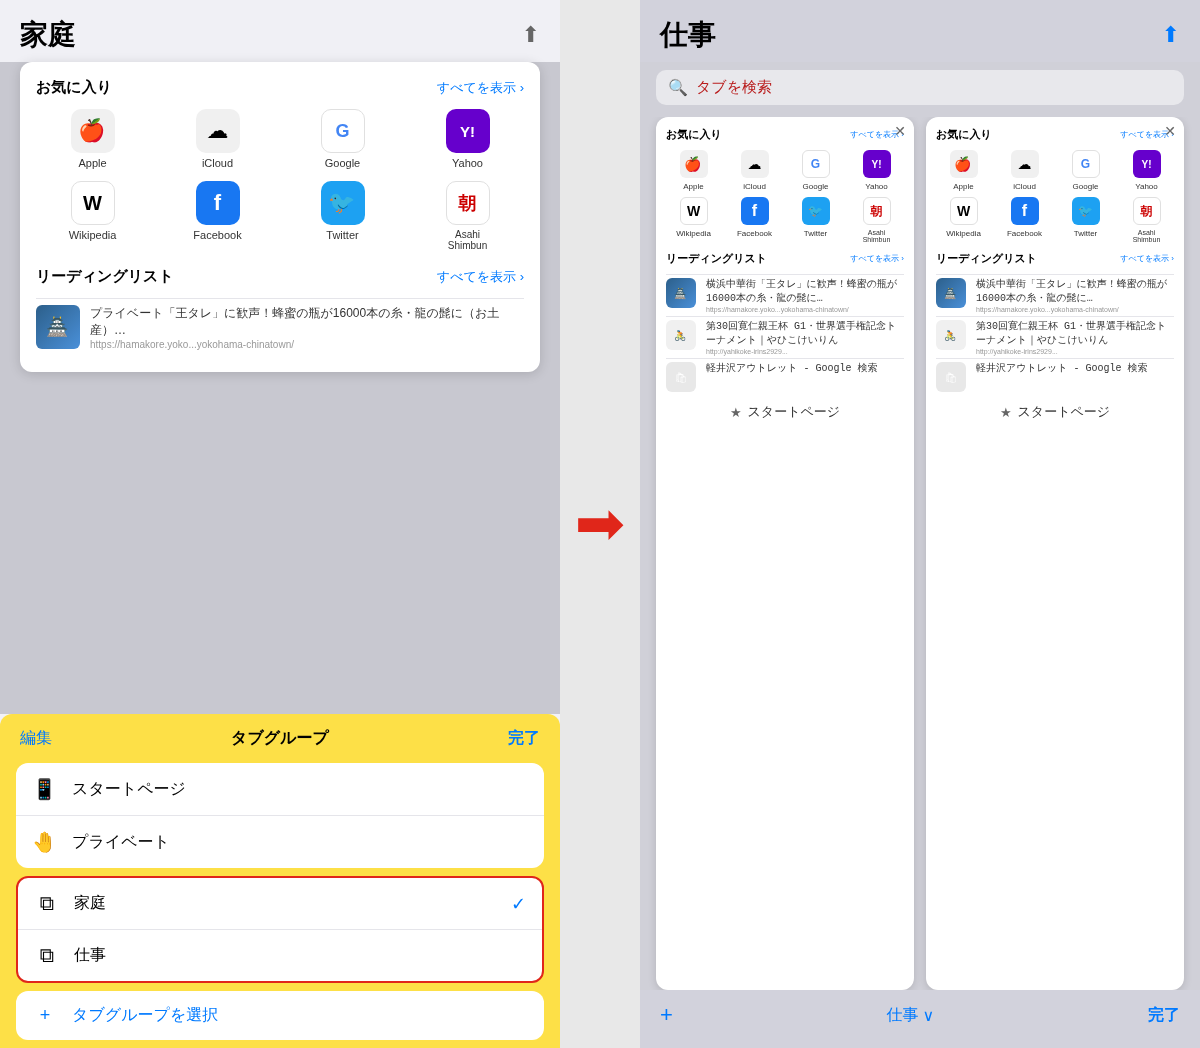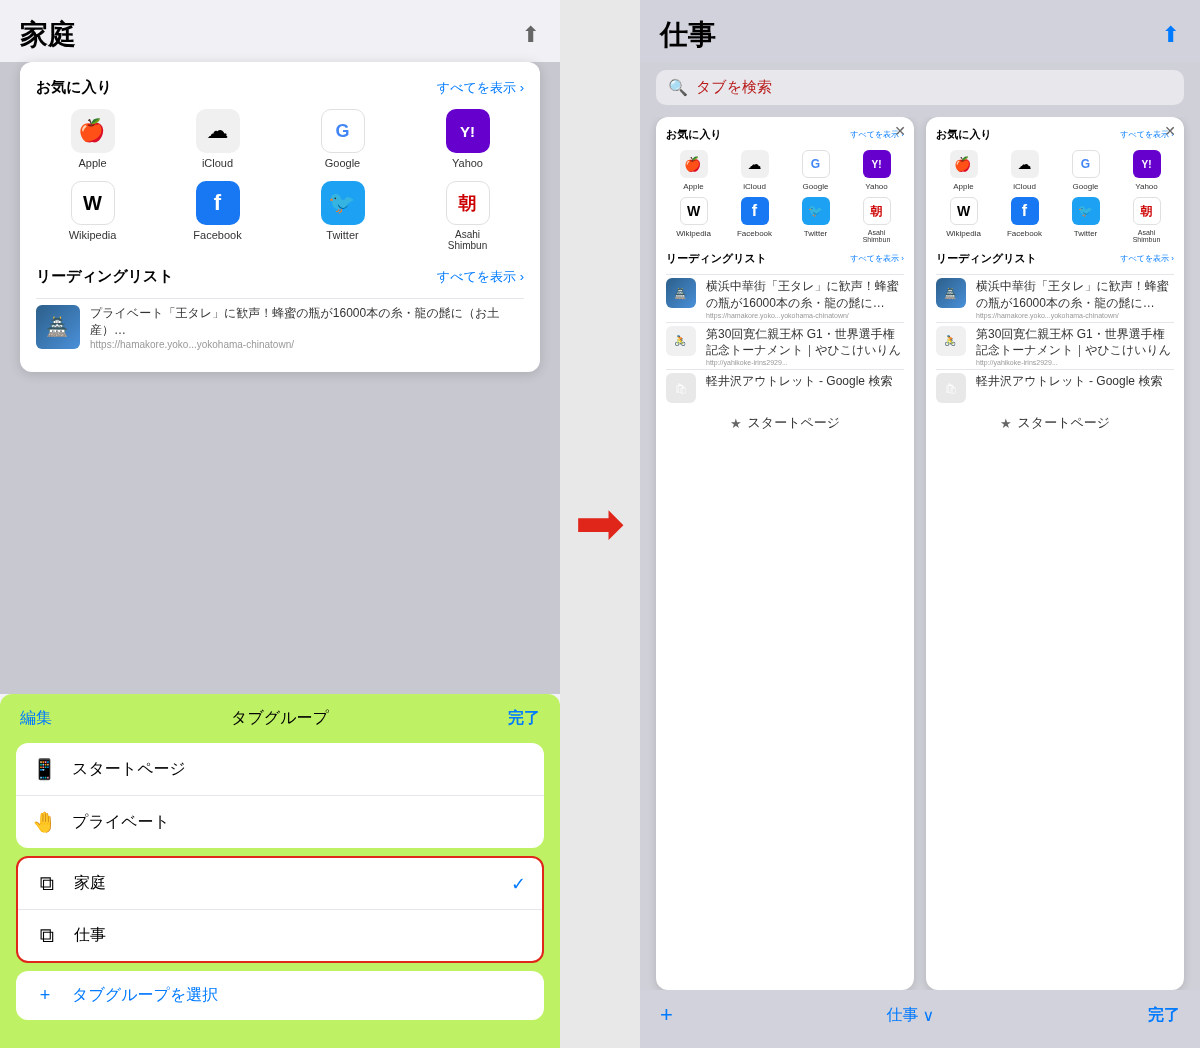--- a/index.html
+++ b/index.html
@@ -134,40 +134,39 @@
       line-height: 1.4;
     }
 
     .reading-url {
       font-size: 10px;
       color: #999;
     }
 
     
     .bottom-sheet {
-      background: #bef264;
+      background: #fde047;
       border-radius: 12px 12px 0 0;
-      padding-bottom: 20px;
     }
 
     .sheet-header {
       display: flex;
       justify-content: space-between;
       align-items: center;
       padding: 14px 20px 10px;
     }
 
     .sheet-edit-btn {
       font-size: 16px;
       color: #007aff;
     }
 
     .sheet-title {
       font-size: 16px;
-      font-weight: 400;
+      font-weight: 700;
       color: #000;
       text-align: center;
     }
 
     .sheet-done-btn {
       font-size: 16px;
       color: #007aff;
       font-weight: 600;
     }
 
@@ -373,21 +372,22 @@
       padding: 3px 0;
     }
 
     .tab-card .reading-thumb {
       width: 30px;
       height: 30px;
       font-size: 12px;
     }
 
     .tab-card .reading-text {
-      font-size: 12px;
+      font-size: 10px;
+      font-family: Liberation Mono, monospace;
     }
 
     .tab-card .reading-url {
       font-size: 7px;
     }
 
     .tab-start-label {
       display: flex;
       align-items: center;
       justify-content: center;

